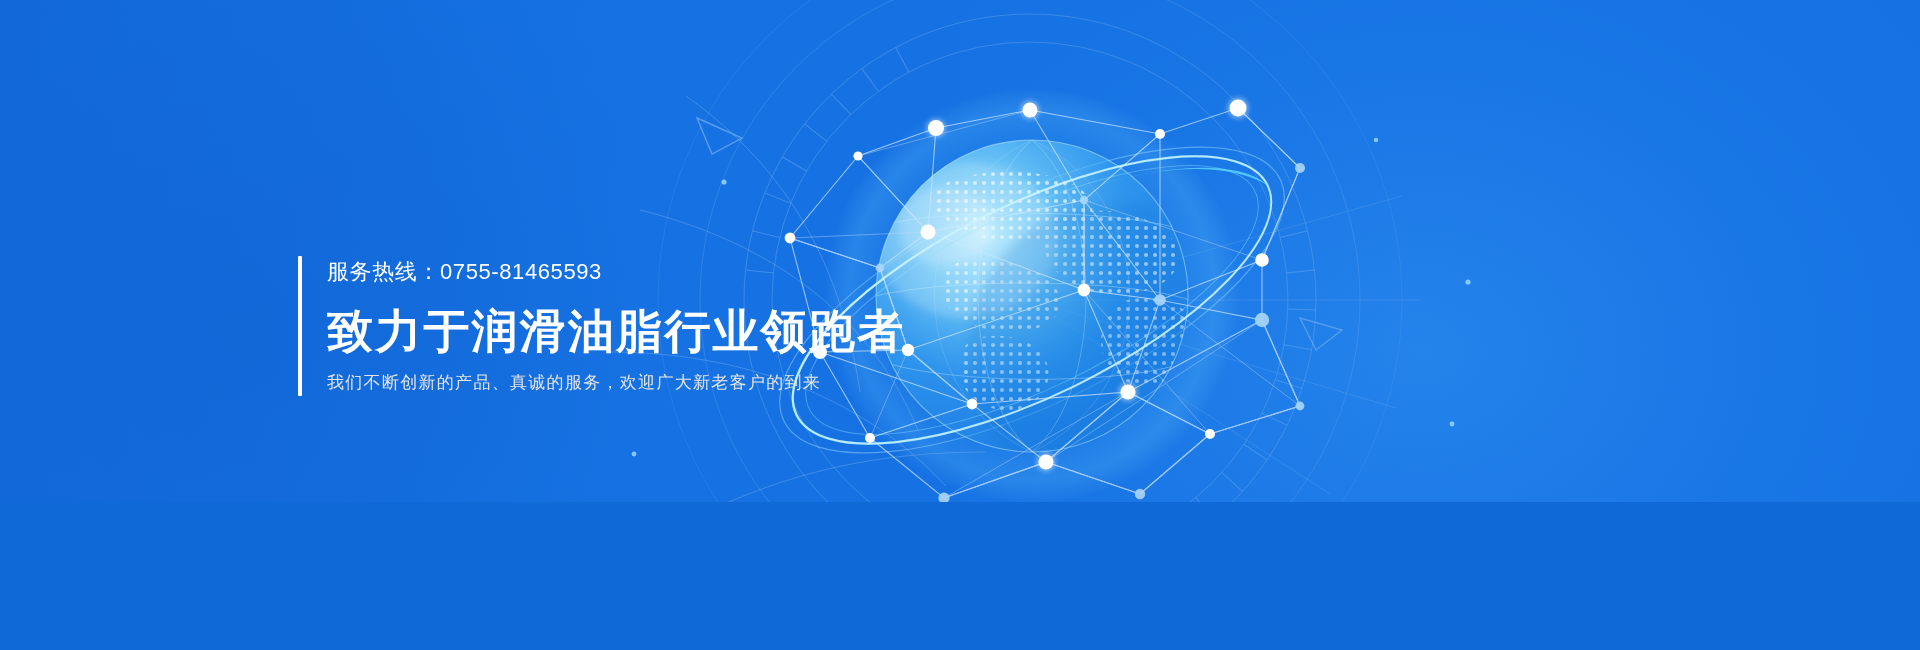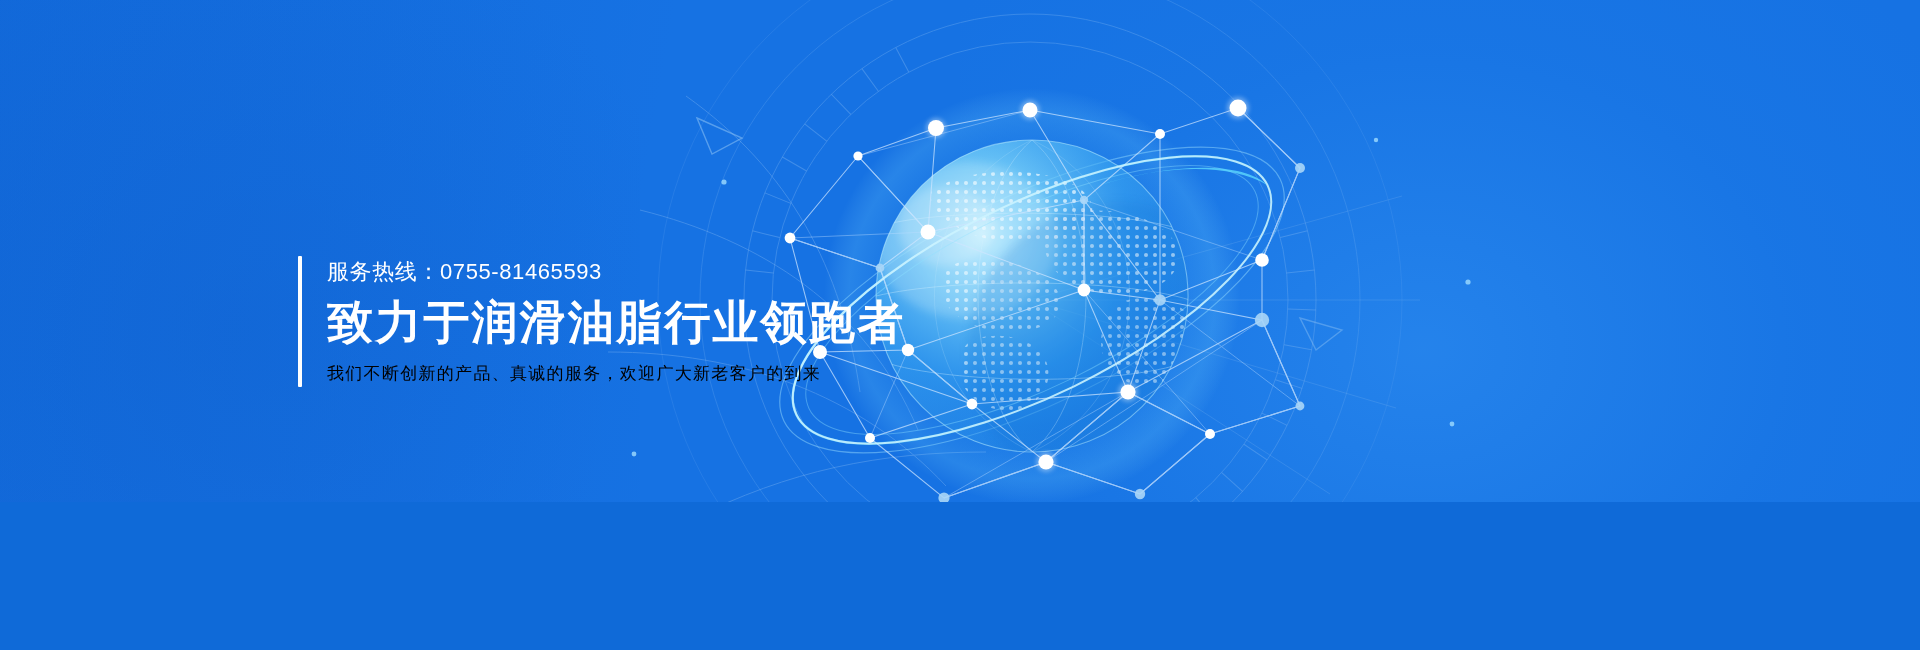--- a/index.html
+++ b/index.html
@@ -39,24 +39,24 @@
     width:4px;min-height:122px;background:#ffffff;flex:0 0 4px;
     border-radius:1px;
   }
   .copy-text{padding-left:25px;padding-top:1px;}
   .line-phone{
     color:#ffffff;font-size:22px;line-height:30px;letter-spacing:.6px;
     font-weight:400;white-space:nowrap;
   }
   .line-head{
     color:#ffffff;font-size:46px;line-height:62px;font-weight:700;
-    letter-spacing:2.2px;white-space:nowrap;margin-top:4px;
+    letter-spacing:2.2px;white-space:nowrap;margin-top:13px;
   }
   .line-sub{
-    color:#000000;font-size:17px;line-height:26px;font-weight:400;
+    color:#e5e5e5;font-size:17px;line-height:26px;font-weight:400;
     letter-spacing:1.3px;white-space:nowrap;margin-top:8px;
   }
 </style>
 </head>
 <body>
 
 <div id="banner">
 
   <div class="bg-base"></div>
   <div class="bg-vig"></div>

